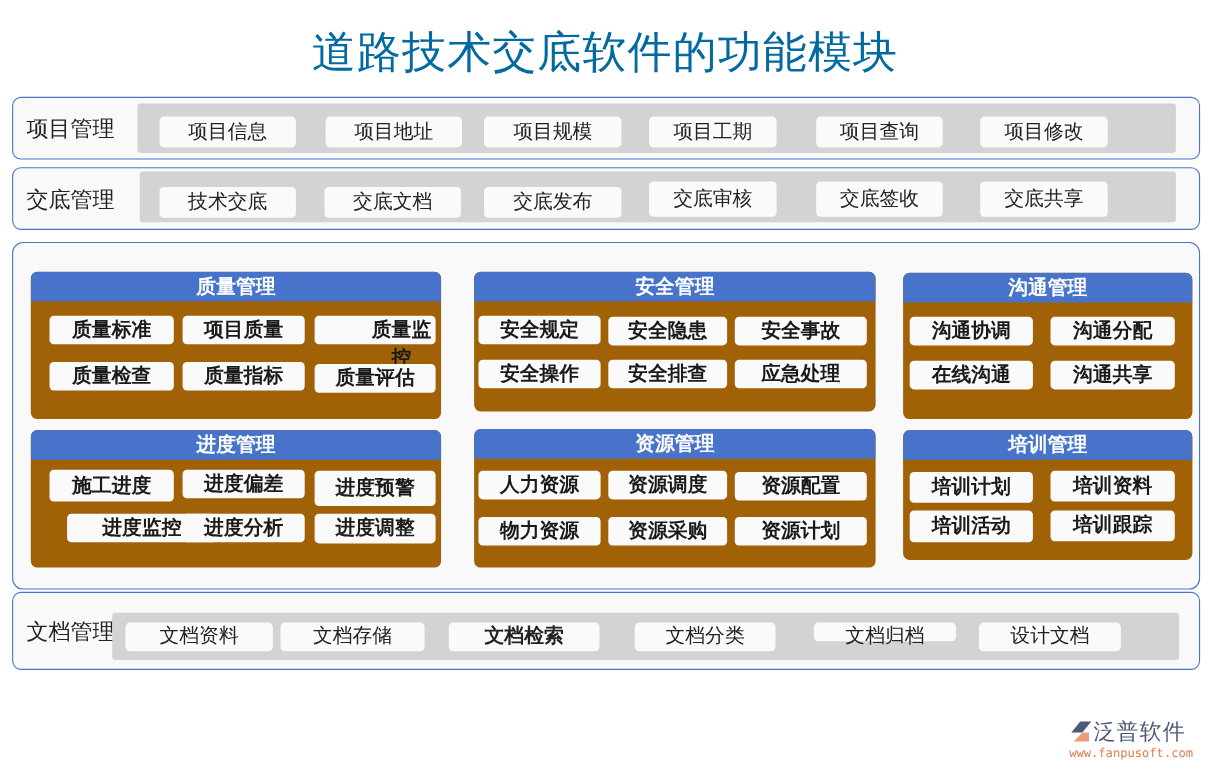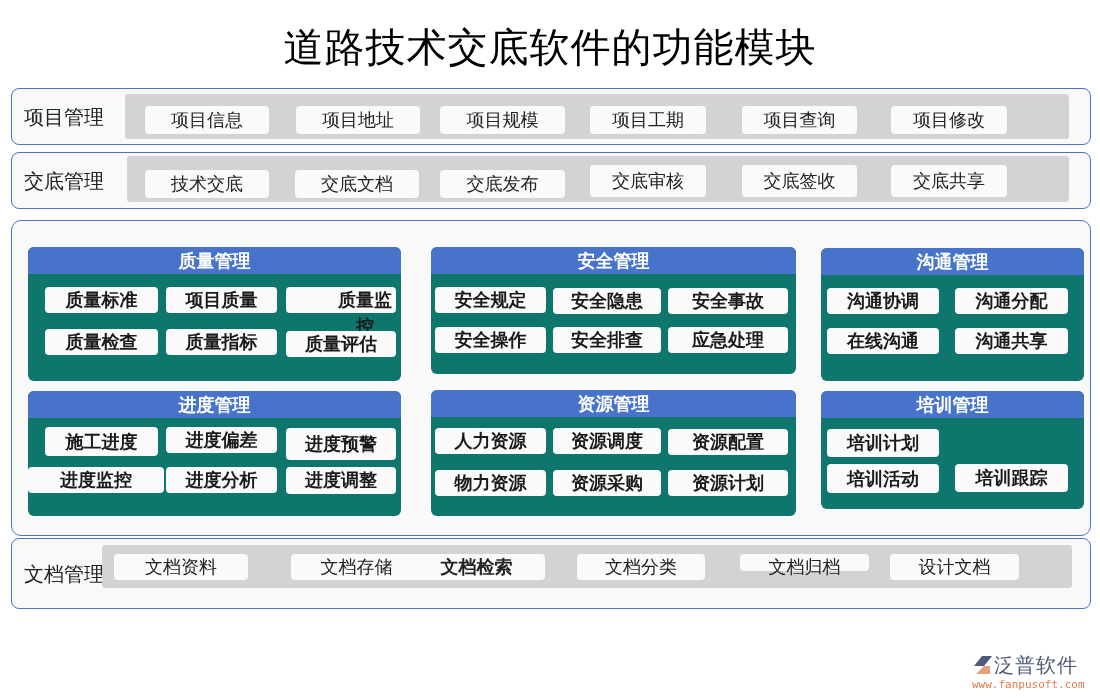--- a/index.html
+++ b/index.html
@@ -1,22 +1,22 @@
 <!DOCTYPE html>
 <html><head>
   <meta charset="utf-8">
   <style>
     * { box-sizing: border-box; margin: 0; padding: 0; }
     html, body { width: 1100px; height: 700px; background: #ffffff; overflow: hidden; }
     body { position: relative; font-family: "DejaVu Serif", "Liberation Serif", serif; color: #222; }
 
     .title {
       position: absolute; left: 0; top: 22px; width: 1100px; text-align: center;
-      font-size: 40px; color: #000000; letter-spacing: 1px; line-height: 52px;
-      font-family: Liberation Serif, serif;
+      font-size: 40px; color: #0369a1; letter-spacing: 1px; line-height: 52px;
+      font-family: Liberation Sans, sans-serif;
     }
 
     .row-panel {
       position: absolute; left: 11px; width: 1080px;
       border: 1.5px solid #4a74c9; border-radius: 8px; background: #f9f9f9;
     }
     .row-label {
       position: absolute; left: 12px; font-size: 20px; color: #222; line-height: 24px;
     }
     .row-track {
@@ -26,21 +26,21 @@
       position: absolute; background: #fafafa; border-radius: 4px;
       font-size: 18px; color: #222; text-align: center; line-height: 28px; height: 28px;
       cursor: pointer;
     }
 
     .mid-panel {
       position: absolute; left: 11px; top: 220px; width: 1080px; height: 316px;
       border: 1.5px solid #4a74c9; border-radius: 10px; background: #f9f9f9;
     }
     .module {
-      position: absolute; background: #0f766e; border-radius: 6px; overflow: hidden;
+      position: absolute; background: #a16207; border-radius: 6px; overflow: hidden;
     }
     .module-head {
       position: absolute; left: 0; top: 0; width: 100%; height: 27px;
       background: #4774ca; color: #fff; text-align: center; font-size: 18px; line-height: 27px;
       font-weight: bold;
     }
     .mpill {
       position: absolute; background: #fafafa; border-radius: 4px; height: 26px; line-height: 26px;
       font-size: 18px; color: #1a1a1a; text-align: center; font-weight: bold; cursor: pointer;
     }
@@ -108,48 +108,49 @@
     <div class="mpill" style="left:134px;top:40px;width:113px;">沟通分配</div>
     <div class="mpill" style="left:6px;top:80px;width:112px;">在线沟通</div>
     <div class="mpill" style="left:134px;top:80px;width:113px;">沟通共享</div>
   </div>
 
   <div class="module" style="left:16px;top:170px;width:373px;height:125px;">
     <div class="module-head">进度管理</div>
     <div class="mpill" style="left:17px;top:36px;width:113px;height:29px;line-height:29px;">施工进度</div>
     <div class="mpill" style="left:138px;top:36px;width:111px;">进度偏差</div>
     <div class="mpill" style="left:258px;top:37px;width:110px;height:32px;line-height:32px;">进度预警</div>
-    <div class="mpill" style="left:0;top:76px;width:136px;">进度监控</div>
+    <div class="mpill" style="left:33px;top:76px;width:136px;">进度监控</div>
     <div class="mpill" style="left:138px;top:76px;width:111px;">进度分析</div>
     <div class="mpill" style="left:258px;top:76px;width:110px;height:27px;">进度调整</div>
   </div>
 
   <div class="module" style="left:419px;top:169px;width:365px;height:126px;">
     <div class="module-head">资源管理</div>
     <div class="mpill" style="left:4px;top:38px;width:111px;">人力资源</div>
     <div class="mpill" style="left:122px;top:38px;width:108px;">资源调度</div>
     <div class="mpill" style="left:237px;top:39px;width:120px;">资源配置</div>
     <div class="mpill" style="left:4px;top:80px;width:111px;">物力资源</div>
     <div class="mpill" style="left:122px;top:80px;width:108px;">资源采购</div>
     <div class="mpill" style="left:237px;top:80px;width:120px;">资源计划</div>
   </div>
 
   <div class="module" style="left:809px;top:170px;width:263px;height:118px;">
     <div class="module-head">培训管理</div>
     <div class="mpill" style="left:6px;top:38px;width:112px;height:28px;line-height:28px;">培训计划</div>
+    <div class="mpill" style="left:134px;top:37px;width:113px;height:28px;line-height:28px;">培训资料</div>
     <div class="mpill" style="left:6px;top:73px;width:112px;height:29px;line-height:29px;">培训活动</div>
     <div class="mpill" style="left:134px;top:73px;width:113px;height:28px;line-height:28px;">培训跟踪</div>
   </div>
 </div>
 
 <div class="row-panel" style="top:538px;height:71px;">
   <div class="row-label" style="top:23px;text-align:right;">文档管理</div>
-  <div class="row-track" style="left:90px;top:6px;width:970px;height:43px;">
+  <div class="row-track" style="left:90px;top:18px;width:970px;height:43px;">
     <div class="pill" style="left:12px;top:9px;width:134px;height:26px;line-height:26px;">文档资料</div>
-    <div class="pill" style="left:153px;top:9px;width:131px;height:26px;line-height:26px;margin-left:36px;">文档存储</div>
+    <div class="pill" style="left:153px;top:9px;width:131px;height:26px;line-height:26px;">文档存储</div>
     <div class="pill" style="left:306px;top:9px;width:137px;height:26px;line-height:26px;font-weight:bold;">文档检索</div>
     <div class="pill" style="left:475px;top:9px;width:128px;height:26px;line-height:26px;">文档分类</div>
     <div class="pill" style="left:638px;top:9px;width:129px;height:17px;line-height:26px;">文档归档</div>
     <div class="pill" style="left:788px;top:9px;width:129px;height:26px;line-height:26px;">设计文档</div>
   </div>
 </div>
 
 <div class="logo">
   <svg width="22" height="22" viewBox="0 0 22 22" style="position:absolute;left:0;top:2px;">
     <path d="M2 12 L10 2 L20 2 L12 12 Z" fill="#4d5a7a"></path>

